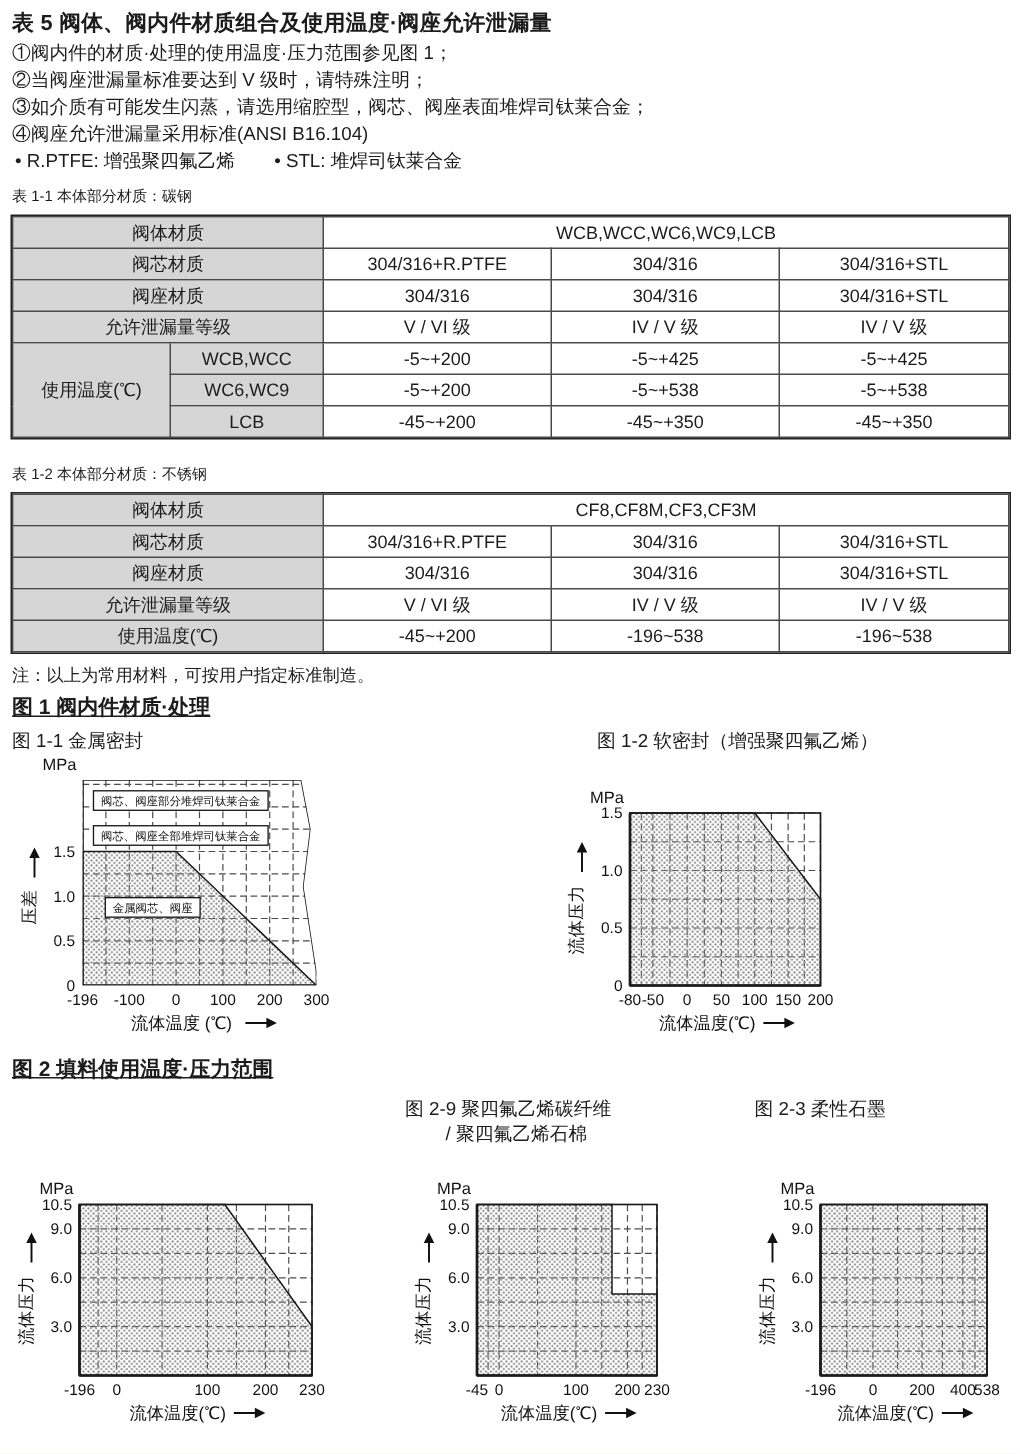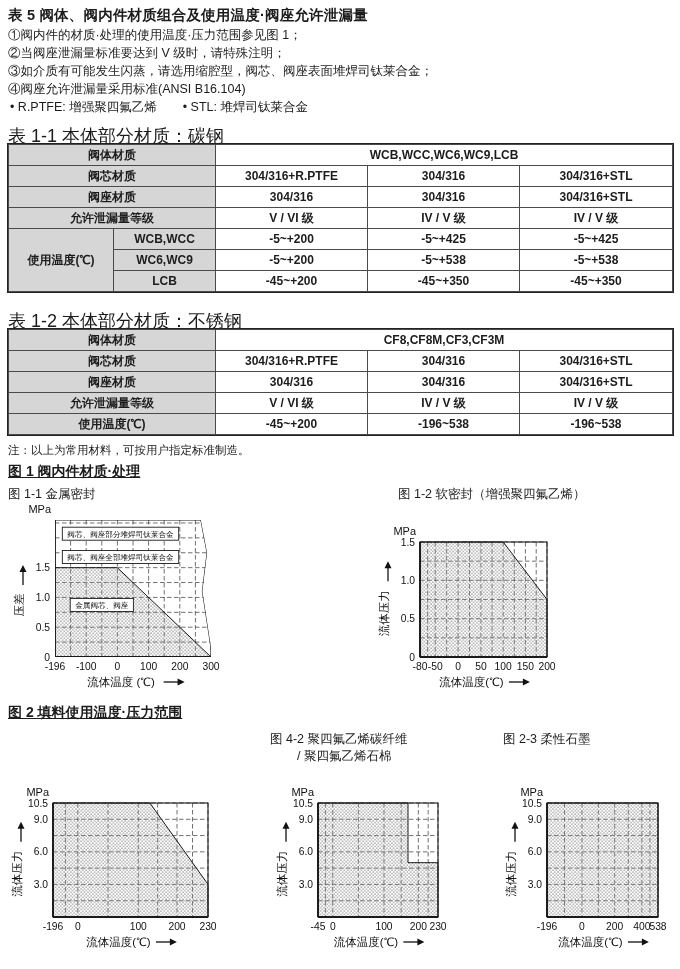--- a/index.html
+++ b/index.html
@@ -5,28 +5,28 @@
   html,body{margin:0;padding:0;background:#f4f4f2;}
   #page{
     position:relative;width:680px;height:969px;background:#fff;
     font-family:"Liberation Sans",sans-serif;color:#1c1c1c;overflow:hidden;
   }
   .abs{position:absolute;}
   .doc-title{font-size:14.5px;font-weight:bold;letter-spacing:.2px;}
   .sec-head{font-size:14px;font-weight:bold;text-decoration:underline;}
   .note{font-size:12.5px;text-align:right;}
   .legend{font-size:12.5px;display:flex;gap:26px;}
-  .tbl-caption{font-size:18px;}
+  .tbl-caption{font-size:10px;}
   .footnote{font-size:11.5px;}
   .fig-caption{font-size:12.5px;}
   table.mat{border-collapse:collapse;table-layout:fixed;width:664px;
     outline:1.2px solid #222;}
   table.mat td,table.mat th{
     border:1px solid #4a4a4a;height:20px;padding:0;
-    font-size:12px;font-weight:bold;text-align:center;vertical-align:middle;
+    font-size:12px;font-weight:normal;text-align:center;vertical-align:middle;
     overflow:hidden;white-space:nowrap;}
   table.mat th{background:#d6d6d6;}
   table.mat td{background:#fff;}
   .chart-holder svg{display:block;}
   .chart-holder text{font-family:"Liberation Sans",sans-serif;}
 </style>
 </head>
 <body>
 
 <div id="page">
@@ -268,21 +268,21 @@
           <polygon points="-35.5,26.299999999999997 -28.5,26.299999999999997 -32,19.299999999999997" fill="#111"></polygon>
           <text x="51.5" y="144" font-size="11.5" text-anchor="middle" fill="#111">流体温度(℃)</text>
           <line x1="88.9" y1="140" x2="103.9" y2="140" stroke="#111" stroke-width="1.3"></line>
           <polygon points="102.9,136.5 102.9,143.5 109.9,140" fill="#111"></polygon>
         </g>
       </svg>
     </div>
 
   <div class="abs sec-head" style="left:8px;top:704px">图 2 填料使用温度·压力范围</div>
 
-  <div class="abs fig-caption" style="left:270px;top:731px">图 4-2 聚四氟乙烯碳纤维</div>
+  <div class="abs fig-caption" style="left:270px;top:731px">图 2-9 聚四氟乙烯碳纤维</div>
   <div class="abs fig-caption" style="left:297px;top:748px">/ 聚四氟乙烯石棉</div>
   <div class="abs fig-caption" style="left:503px;top:731px">图 2-3 柔性石墨</div>
 
   <div class="abs chart-holder" style="left: 7px; top: 783px;">
       <svg width="219" height="174" viewBox="0 0 219 174">
         <defs>
           <pattern id="dots_fig2_1" width="3.4" height="3.4" patternUnits="userSpaceOnUse">
       <circle cx="0.9" cy="0.9" r="0.75" fill="#8f8f8f"></circle>
       <circle cx="2.6" cy="2.6" r="0.75" fill="#8f8f8f"></circle>
           </pattern>

